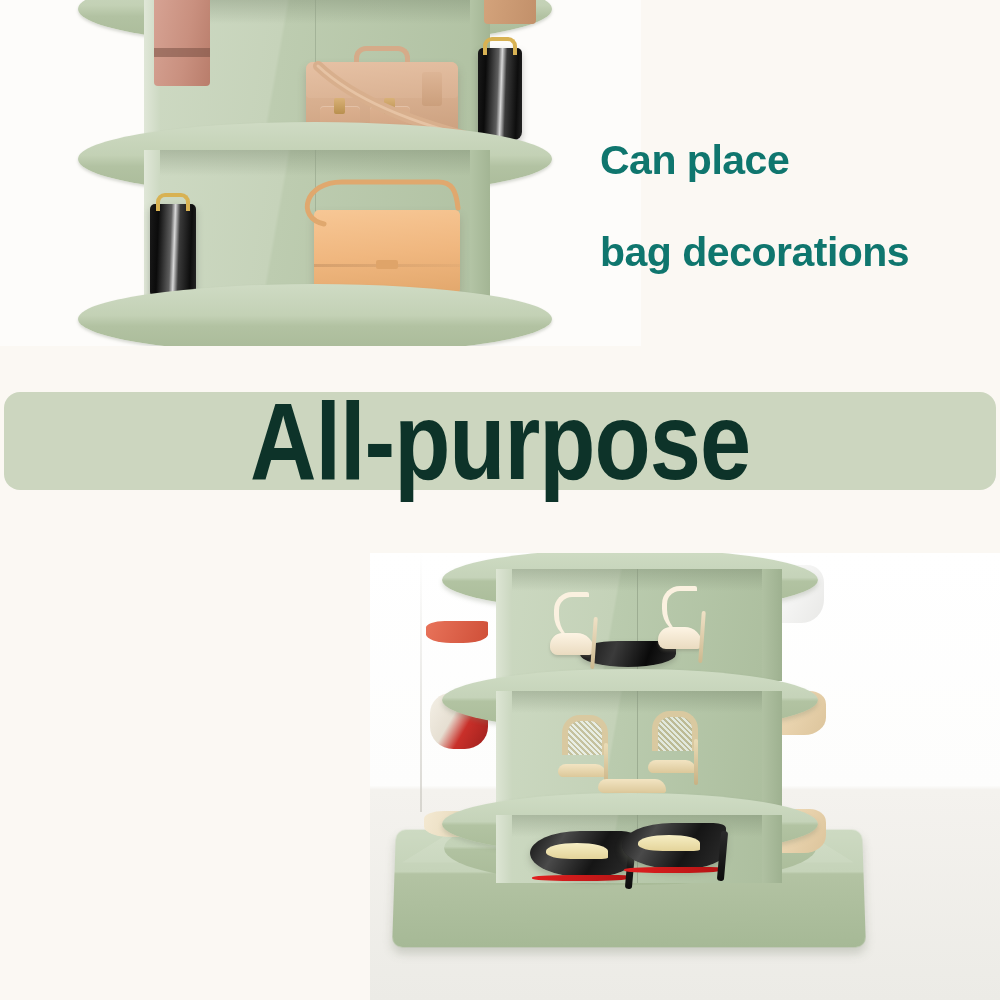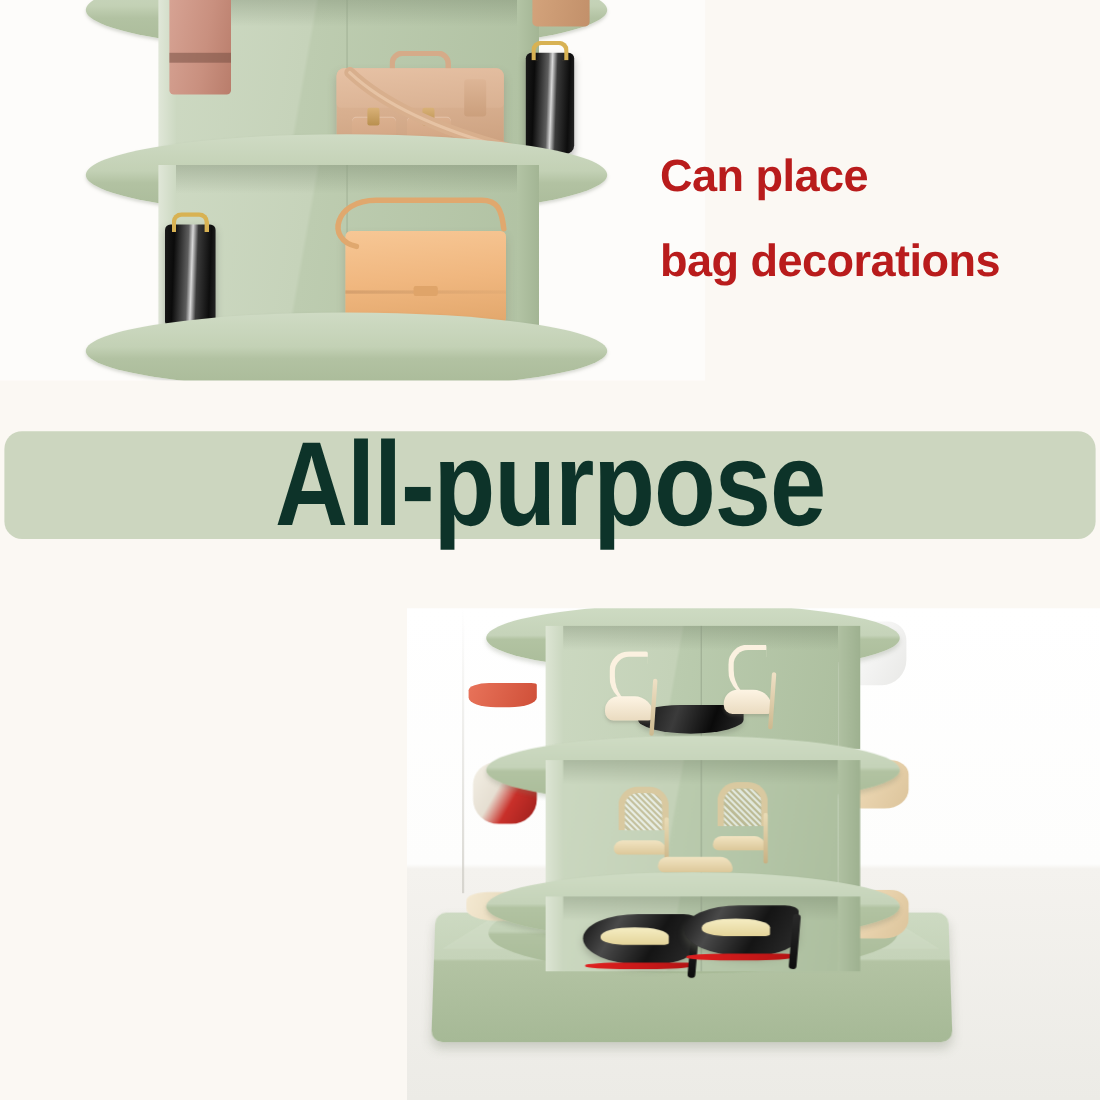--- a/index.html
+++ b/index.html
@@ -162,21 +162,21 @@
   
   #banner{position:absolute;left:4px;top:392px;width:992px;height:98px;
     border-radius:16px;display:flex;align-items:center;justify-content:center;}
   #banner-text{font-weight:bold;font-size:92px;line-height:1;letter-spacing:-1px;
     white-space:nowrap;transform:scaleY(1.18);transform-origin:center;}
 
   
   .callout{position:absolute;color:#0a0a0a;font-weight:bold;font-size:41px;line-height:1.0;
     letter-spacing:-.5px;white-space:nowrap;}
   #callout-top{left:600px;top:140px;}
-  #callout-top .line2{margin-top:36px;display:block;}
+  #callout-top .line2{margin-top:51px;display:block;}
   #callout-bottom{left:14px;top:692px;}
   #callout-bottom .line2{margin-top:36px;display:block;}
 </style>
 </head>
 <body style="background: rgb(251, 248, 243);">
 
 <div id="stage" style="background: rgb(251, 248, 243);">
 
   <div class="photo" id="photo-top">
     <div class="scene">
@@ -236,21 +236,21 @@
             <path d="M58 56 C 30 50, 38 14, 76 14 L 172 14 C 186 14, 190 22, 192 40" stroke="#e0a86e" stroke-width="5" fill="none" stroke-linecap="round"></path>
           </svg>
         </div>
 
         <div class="shelf-disc br-disc2"></div>
       </div>
 
     </div>
   </div>
 
-  <div class="callout" id="callout-top" style="color: #b91c1c;">
+  <div class="callout" id="callout-top" style="color: #0f766e;">
     <span class="line1">Can place</span>
     <span class="line2">bag decorations</span>
   </div>
 
   <div id="banner" style="background: rgb(204, 214, 191);">
     <div id="banner-text" style="color: rgb(13, 51, 41);">All-purpose</div>
   </div>
 
   <div class="photo" id="photo-bottom">
     <div class="scene">

